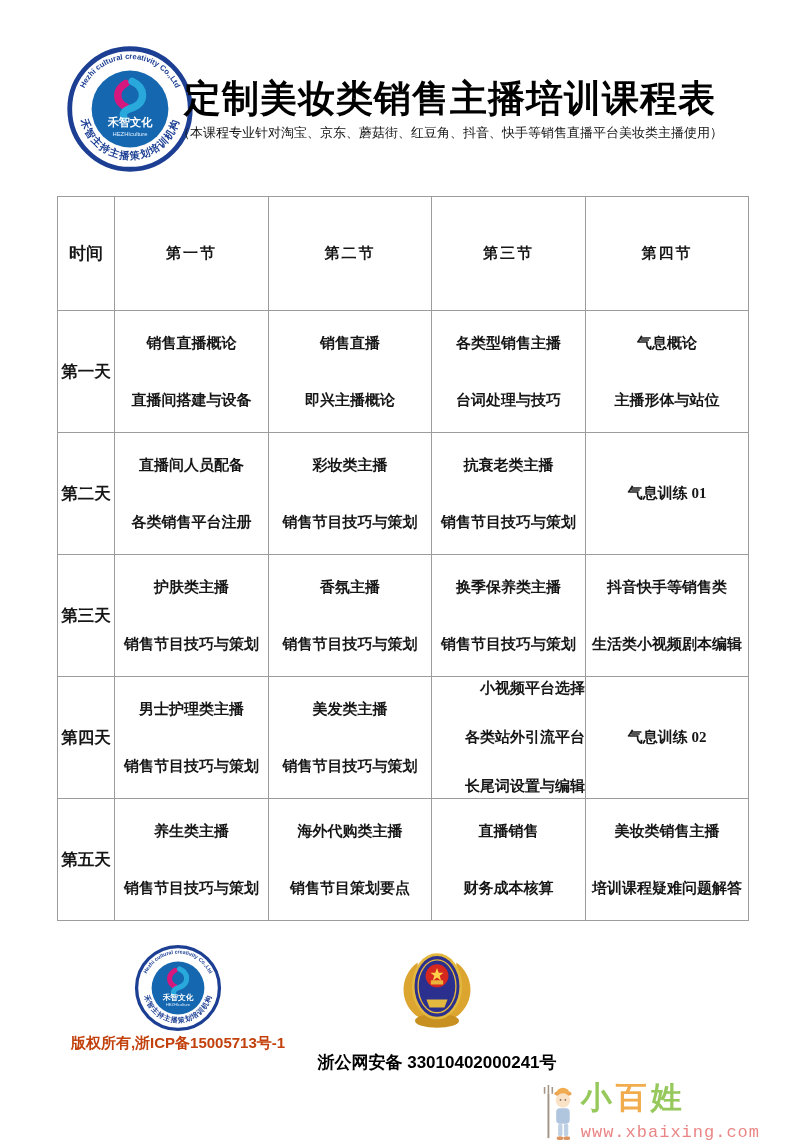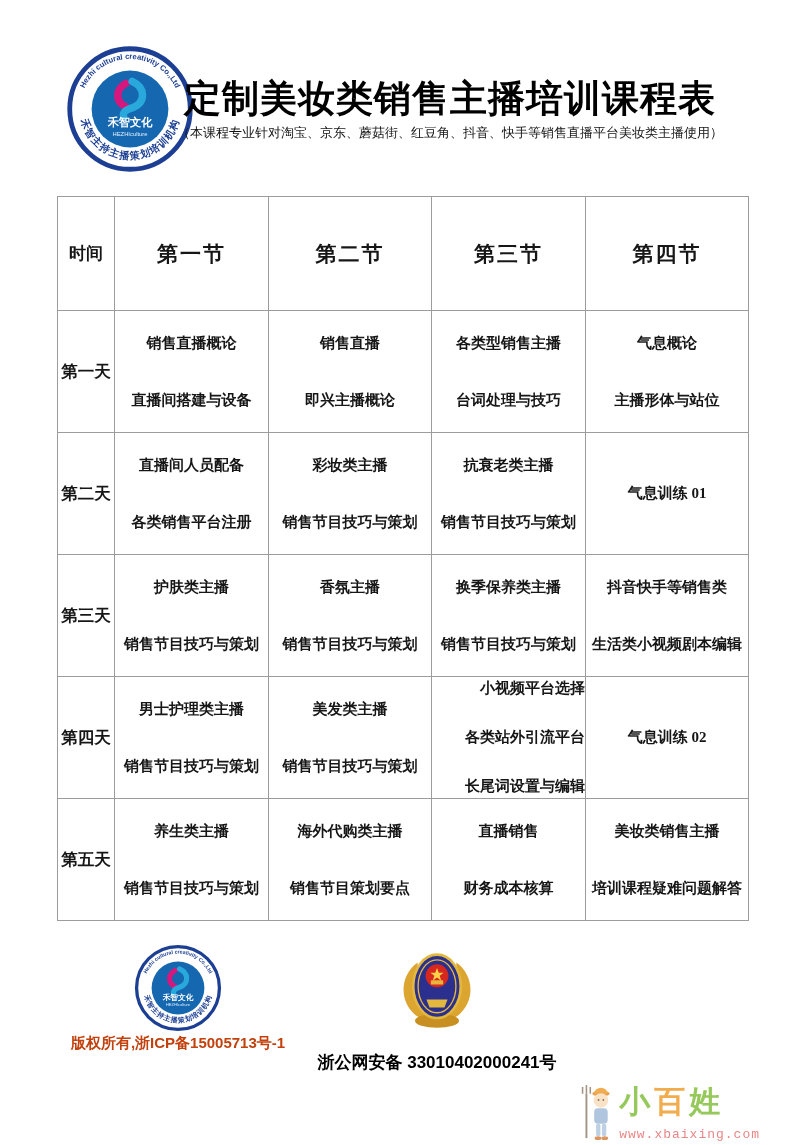--- a/index.html
+++ b/index.html
@@ -14,21 +14,21 @@
   .subtitle{margin-top:0;font-size:13px;color:#141414;white-space:nowrap;}
 
   
   .course-table{position:absolute;left:57px;top:196px;border-collapse:collapse;table-layout:fixed;border-radius:19px;}
   .course-table col.c0{width:57px;} .course-table col.c1{width:154px;}
   .course-table col.c2{width:163px;} .course-table col.c3{width:154px;}
   .course-table col.c4{width:163px;}
   .course-table th,.course-table td{border:1px solid #9c9c9c;padding:0;background:#fff;
       text-align:center;vertical-align:middle;color:#161616;}
   .course-table thead tr{height:114px;}
-  .course-table thead th{font-weight:700;font-size:21px;letter-spacing:2px;}
+  .course-table thead th{font-weight:700;font-size:15px;letter-spacing:2px;}
   .course-table thead th.time-col{font-size:17px;letter-spacing:0;}
   .course-table tbody tr{height:122px;}
   .course-table tbody th.day{font-weight:700;font-size:16.5px;}
   .cell-wrap{display:flex;flex-direction:column;align-items:center;justify-content:center;gap:38px;}
   .cell-wrap.tight{gap:30px;align-items:flex-end;}
   .cell-line{font-weight:600;font-size:15px;white-space:nowrap;}
 
   
   .footer{position:absolute;left:0;top:944px;width:800px;height:130px;}
   .f-col{position:absolute;display:flex;flex-direction:column;align-items:center;}
@@ -50,21 +50,21 @@
        font-size:16.5px;color:#000;letter-spacing:1px;}
 
   
   .watermark{position:absolute;right:4px;bottom:3px;display:flex;align-items:flex-end;opacity:.9;}
   .mascot{width:40px;height:58px;}
   .wm-right{display:flex;flex-direction:column;align-items:flex-start;gap:8px;}
   .wm-name{font-family:"Liberation Sans",sans-serif;font-weight:700;font-size:31px;
        line-height:1;letter-spacing:4px;}
   .wm-g{color:#8bc34a;} .wm-o{color:#f0a43a;}
   .wm-url{margin-top:2px;font-family:"Liberation Mono","DejaVu Sans Mono",monospace;
-       font-size:13px;color:#e87878;letter-spacing:1px;}
+       font-size:17px;color:#e87878;letter-spacing:1px;}
 </style>
 </head>
 <body>
 
 <div class="page">
 
   <svg class="defs" aria-hidden="true">
     <defs>
       <symbol id="hezhi-logo" viewBox="0 0 120 120">
         <circle cx="60" cy="60" r="56.5" fill="#ffffff" stroke="#1c3f94" stroke-width="4.5"></circle>

